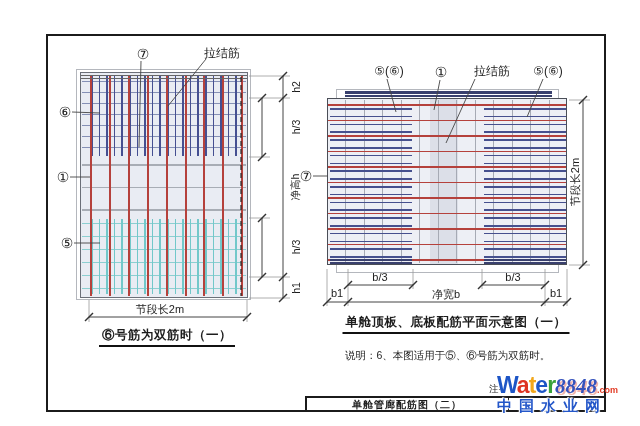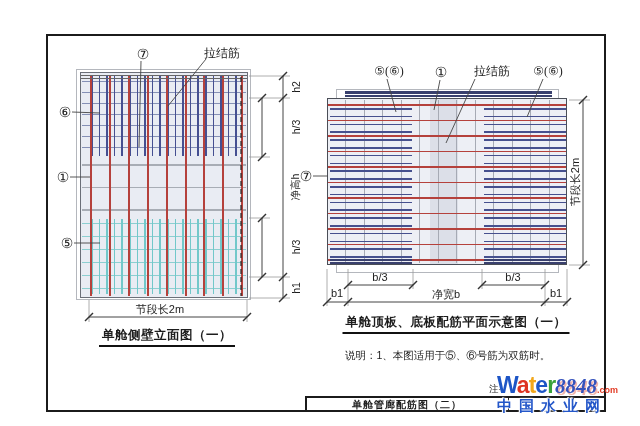--- a/index.html
+++ b/index.html
@@ -11,21 +11,21 @@
   #right-canvas{left:327px;top:98px;width:240px;height:167px;border:1.5px solid #4a4e57;}
   .formwork{position:absolute;border:1px solid #b4b7bd;box-sizing:border-box;}
   #left-formwork{left:76px;top:69px;width:175px;height:231px;}
   #right-formwork{left:336px;top:89px;width:223px;height:184px;}
   .bar{position:absolute;}
   .navy-bar{position:absolute;background:#39406e;height:2.5px;}
   svg.overlay{position:absolute;left:0;top:0;pointer-events:none;}
   .c{position:absolute;transform:translate(-50%,-50%);white-space:nowrap;color:#1d1d1d;}
   .r{position:absolute;transform:translate(-50%,-50%) rotate(-90deg);white-space:nowrap;color:#1d1d1d;}
   .callout{font-size:14px;line-height:1;}
-  .anno{font-size:12px;font-family:Liberation Serif, serif;}
+  .anno{font-size:12px;}
   .dim{font-size:10.5px;}
   .fig-title{font-weight:bold;font-size:12.5px;border-bottom:2px solid #111;padding:0 3px 1px 3px;letter-spacing:.5px;}
   .note-text{position:absolute;font-size:10.5px;color:#1d1d1d;white-space:nowrap;}
   .footer-line{position:absolute;background:#1b1b1b;}
   .wm{position:absolute;left:497px;top:374px;width:150px;line-height:1;z-index:50;}
   .wm-row1{white-space:nowrap;}
   .wm-letter{font-weight:bold;font-size:23px;letter-spacing:-1px;text-shadow:0 0 2px rgba(255,255,255,.95);}
   .wm-num{font-family:"Liberation Serif",serif;font-style:italic;font-weight:bold;font-size:21px;text-shadow:1.5px 1.5px 0 rgba(220,70,50,.4),0 0 2px rgba(255,255,255,.9);}
   .wm-com{font-size:9px;font-weight:bold;vertical-align:baseline;}
   .wm-row2{margin-top:1px;font-weight:bold;font-size:15px;letter-spacing:7px;white-space:nowrap;
@@ -262,37 +262,37 @@
   <span class="c callout" style="left:63px;top:177px;">①</span>
   <span class="c callout" style="left:67px;top:243px;">⑤</span>
 
   <span class="r dim" style="left:296px;top:87px;">h2</span>
   <span class="r dim" style="left:296px;top:127px;">h/3</span>
   <span class="r dim" style="left:296px;top:187px;">净高h</span>
   <span class="r dim" style="left:296px;top:247px;">h/3</span>
   <span class="r dim" style="left:296px;top:288px;">h1</span>
   <span class="c dim" style="left:160px;top:309px;font-size:11px;">节段长2m</span>
 
-  <span class="c fig-title" style="left:167px;top:337px;">单舱侧壁立面图（一）</span>
+  <span class="c fig-title" style="left:167px;top:337px;">⑥号筋为双筋时（一）</span>
 
   <span class="c anno" style="left:389px;top:71px;">⑤(⑥)</span>
   <span class="c callout" style="left:441px;top:72px;">①</span>
   <span class="c anno" style="left:492px;top:71px;">拉结筋</span>
   <span class="c anno" style="left:548px;top:71px;">⑤(⑥)</span>
   <span class="c callout" style="left:306px;top:176px;">⑦</span>
 
   <span class="r dim" style="left:575px;top:182px;font-size:11px;">节段长2m</span>
   <span class="c dim" style="left:380px;top:277px;font-size:11px;">b/3</span>
   <span class="c dim" style="left:513px;top:277px;font-size:11px;">b/3</span>
   <span class="c dim" style="left:337px;top:293px;font-size:11px;">b1</span>
   <span class="c dim" style="left:446px;top:294px;font-size:11px;">净宽b</span>
   <span class="c dim" style="left:556px;top:293px;font-size:11px;">b1</span>
 
   <span class="c fig-title" style="left:456px;top:324px;text-align:right;">单舱顶板、底板配筋平面示意图（一）</span>
-  <span class="note-text" style="left:345px;top:349px;">说明：1、本图适用于⑤、⑥号筋为双筋时。</span>
+  <span class="note-text" style="left:345px;top:349px;">说明：6、本图适用于⑤、⑥号筋为双筋时。</span>
 
   <div class="footer-line" style="left:305px;top:396px;width:301px;height:1.5px;"></div>
   <div class="footer-line" style="left:305px;top:396px;width:1.5px;height:16px;"></div>
   <div class="footer-line" style="left:508px;top:396px;width:1px;height:16px;"></div>
   <div class="footer-line" style="left:573px;top:396px;width:1px;height:16px;"></div>
   <span class="c" style="left:407px;top:405px;font-weight:bold;font-size:10px;letter-spacing:1px;">单舱管廊配筋图（二）</span>
   <span class="note-text" style="left:489px;top:383px;font-size:9.5px;">注-</span>
   <span class="c" style="left:589px;top:405px;font-size:10px;">1</span>
 
   <div class="wm">

